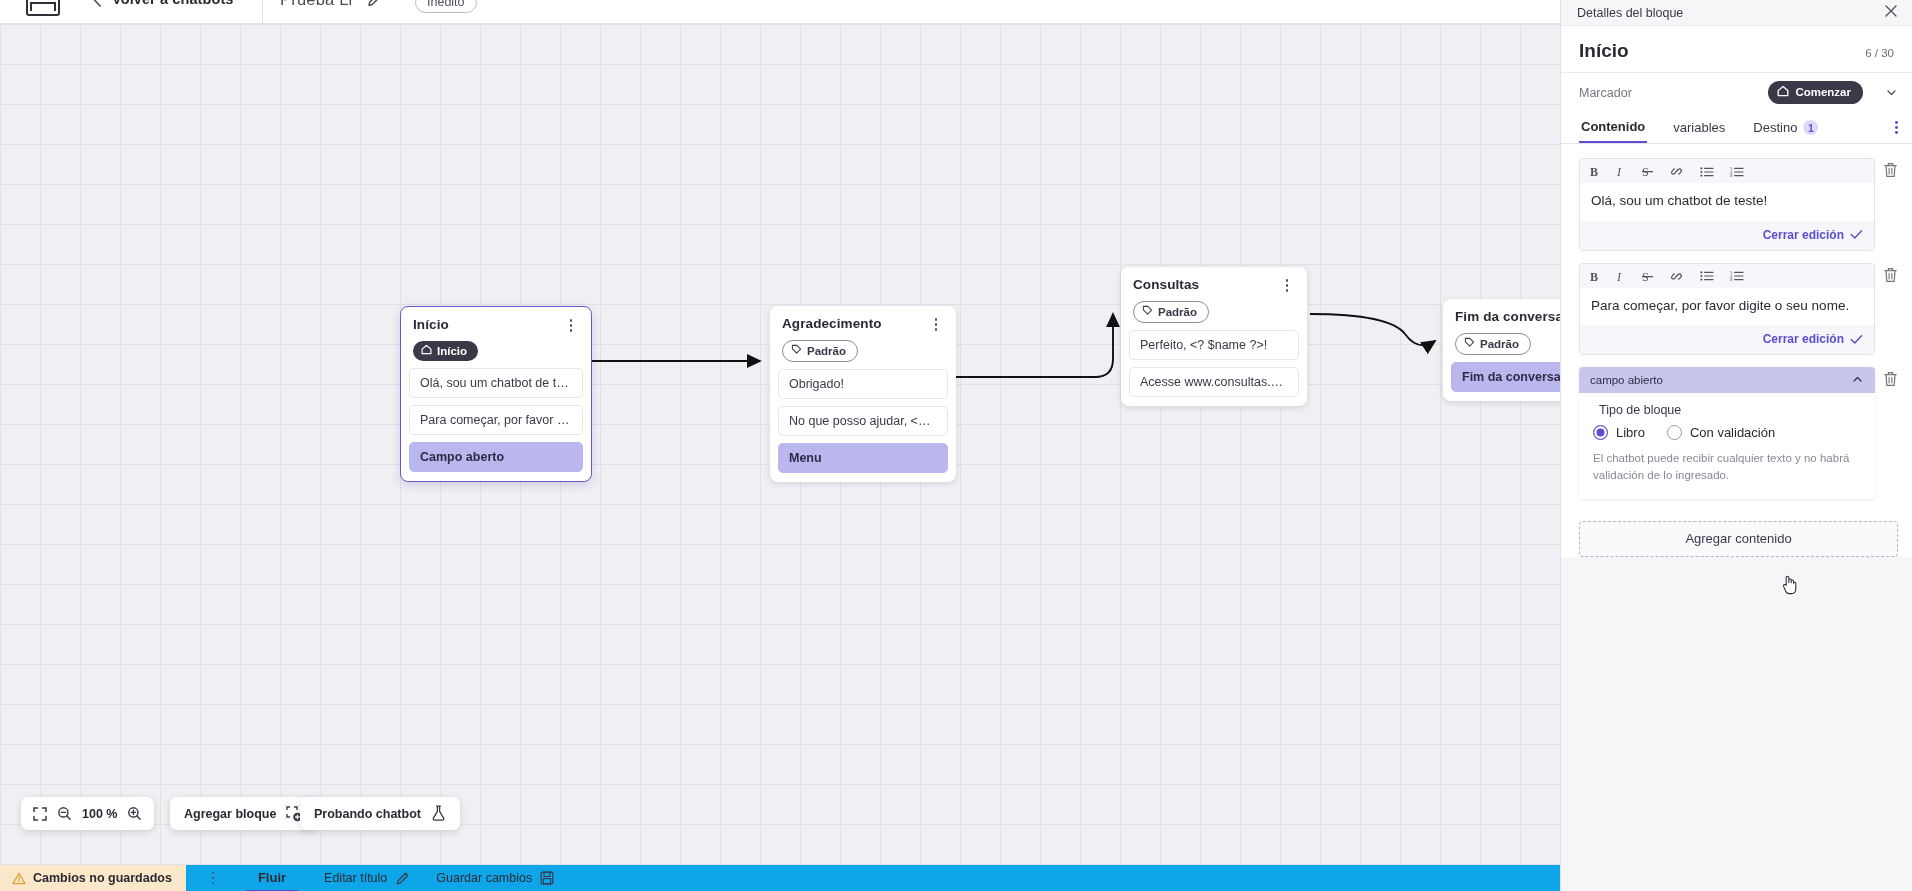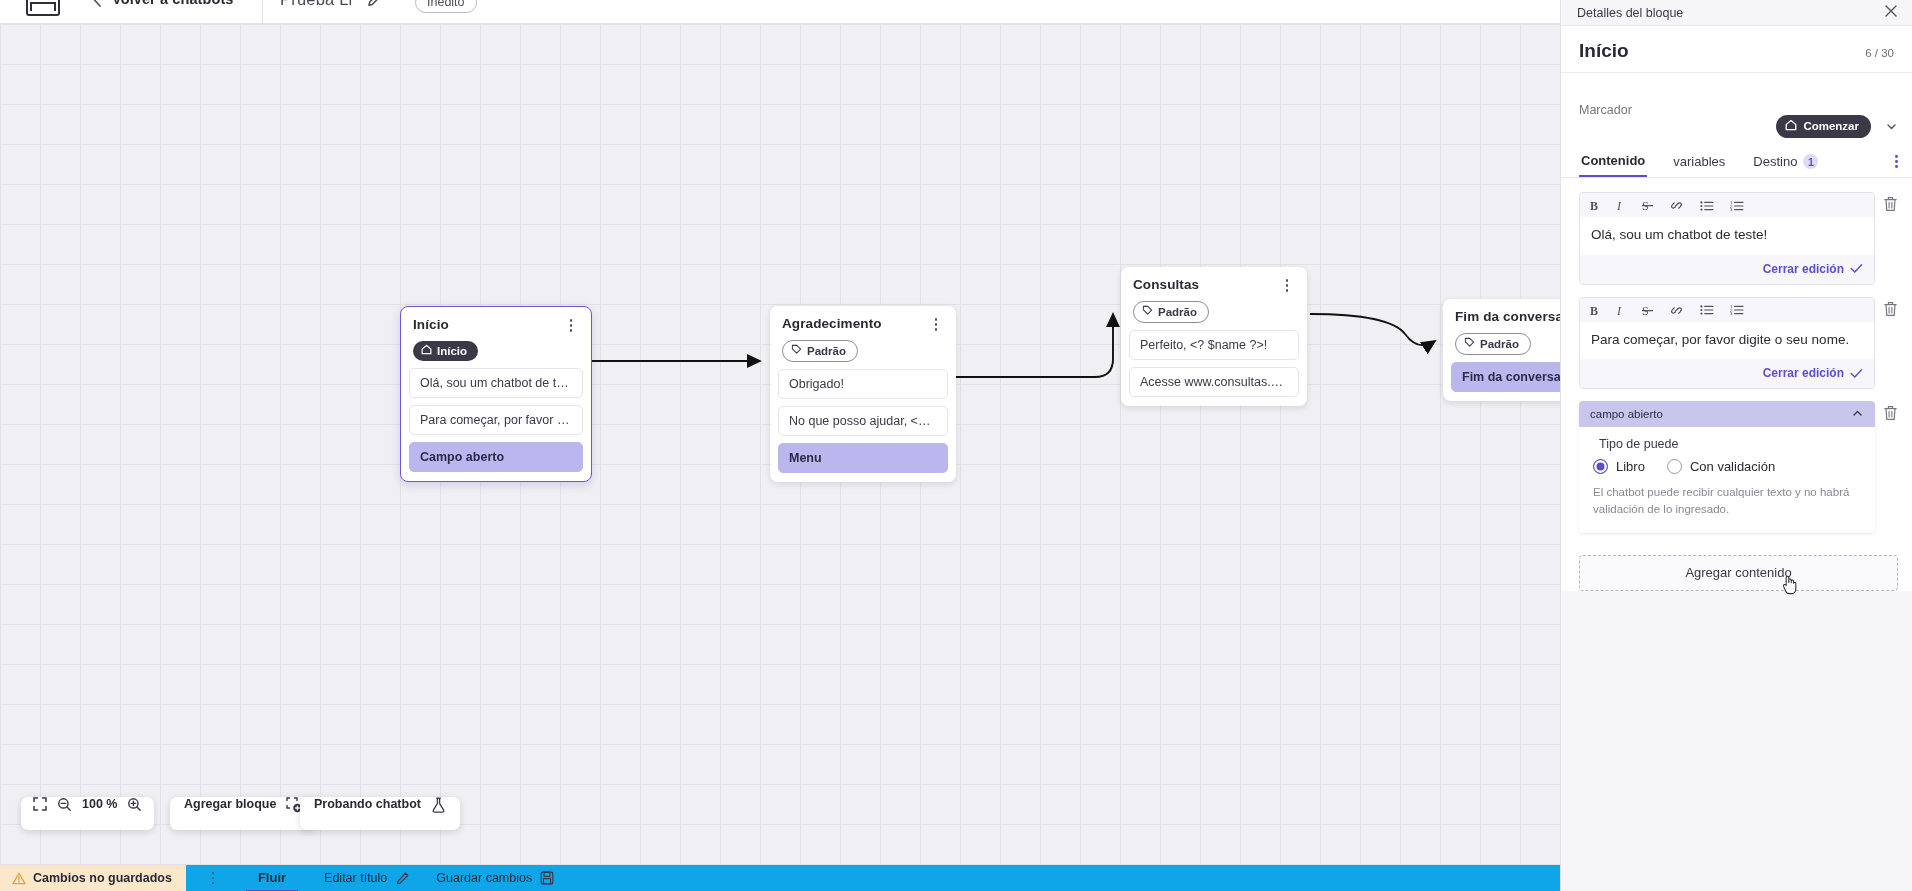--- a/index.html
+++ b/index.html
@@ -78,21 +78,21 @@
     margin: 7px 8px 0; padding: 7px 10px;
     background: #ffffff; border: 1px solid #e6e5eb; border-radius: 5px;
     font-size: 12.5px; color: #3b3947;
     white-space: nowrap; overflow: hidden; text-overflow: ellipsis;
   }
   .row.field {
     background: #b9b7ee; border-color: #b9b7ee; color: #2d2b45; font-weight: 700;
   }
 
   
-  .fbar { position: absolute; display: flex; align-items: flex-start;
+  .fbar { position: absolute; display: flex; align-items: center;
           background: #fff; border-radius: 7px; box-shadow: 0 2px 7px rgba(30,28,50,.15);
           height: 33px; }
   .fbar-zoom { left: 21px; bottom: 34px; padding: 0 12px; gap: 10px; }
   .fbar-zoom .zv { font-size: 12.5px; font-weight: 700; color: #2b2a33; }
   .fbar-add { left: 170px; bottom: 34px; padding: 0 14px; gap: 10px; }
   .fbar-test { left: 300px; bottom: 34px; padding: 0 14px; gap: 10px; }
   .fbar-label { font-size: 12.5px; font-weight: 700; color: #2b2a33; }
   .ico { display: inline-flex; align-items: center; justify-content: center; cursor: pointer; }
 
   
@@ -129,21 +129,21 @@
   .panel-subhead .t { font-size: 12.5px; color: #3b3947; }
   .close-x { cursor: pointer; }
 
   .panel-body { background: #ffffff; }
   .blk-title-row { display: flex; align-items: baseline; justify-content: space-between;
                    padding: 14px 18px 10px 18px; border-bottom: 1px solid #eceaf1; }
   .blk-title { font-size: 19px; font-weight: 700; color: #2b2a33; }
   .blk-count { font-size: 11.5px; color: #6e6c7a; }
   .marker-row { display: flex; align-items: center; justify-content: space-between; padding: 8px 14px 8px 18px; }
   .marker-lbl { font-size: 12.5px; color: #77757f; }
-  .marker-right { display: flex; align-items: center; gap: 14px; margin-top: 34px; }
+  .marker-right { display: flex; align-items: center; gap: 22px; }
   .chip-start-panel { display: inline-flex; align-items: center; gap: 6px; background: #3b3847; color: #fff;
                       border-radius: 12px; padding: 4px 12px 5px 9px; font-size: 11.5px; font-weight: 700; cursor: pointer; }
   .sec-tabs { display: flex; align-items: center; padding: 0 14px 0 18px; gap: 24px;
               border-bottom: 1px solid #e6e4ec; position: relative; }
   .stab { font-size: 13px; color: #3b3947; padding: 7px 2px 7px; cursor: pointer; display: flex; align-items: center; gap: 6px; }
   .stab.active { font-weight: 700; color: #2b2a33; border-bottom: 2.5px solid #5b4fd0; }
   .cnt-badge { background: #ddd9f7; color: #5b4fd0; font-size: 10.5px; font-weight: 700;
                border-radius: 50%; width: 15px; height: 15px; display: inline-flex; align-items: center; justify-content: center; }
   .stab-kebab { margin-left: auto; display: flex; flex-direction: column; gap: 2.5px; cursor: pointer; }
   .stab-kebab i { width: 2.8px; height: 2.8px; border-radius: 50%; background: #5b4fd0; }
@@ -569,21 +569,21 @@
           <div class="fcard">
             <div class="fcard-head">
               <span class="t">campo abierto</span>
               <span class="ico">
                 <svg width="13" height="13" viewBox="0 0 13 13">
                     <path d="M3 8 L6.5 4.5 L10 8" fill="none" stroke="#3b3947" stroke-width="1.4" stroke-linecap="round" stroke-linejoin="round"></path>
                   </svg>
               </span>
             </div>
             <div class="fcard-body">
-              <div class="lbl">Tipo de puede</div>
+              <div class="lbl">Tipo de bloque</div>
               <div class="radios">
                 <div class="radio">
                   <span class="rdot on"></span>
                   <span class="rl">Libro</span>
                 </div>
                 <div class="radio">
                   <span class="rdot"></span>
                   <span class="rl">Con validación</span>
                 </div>
               </div>

